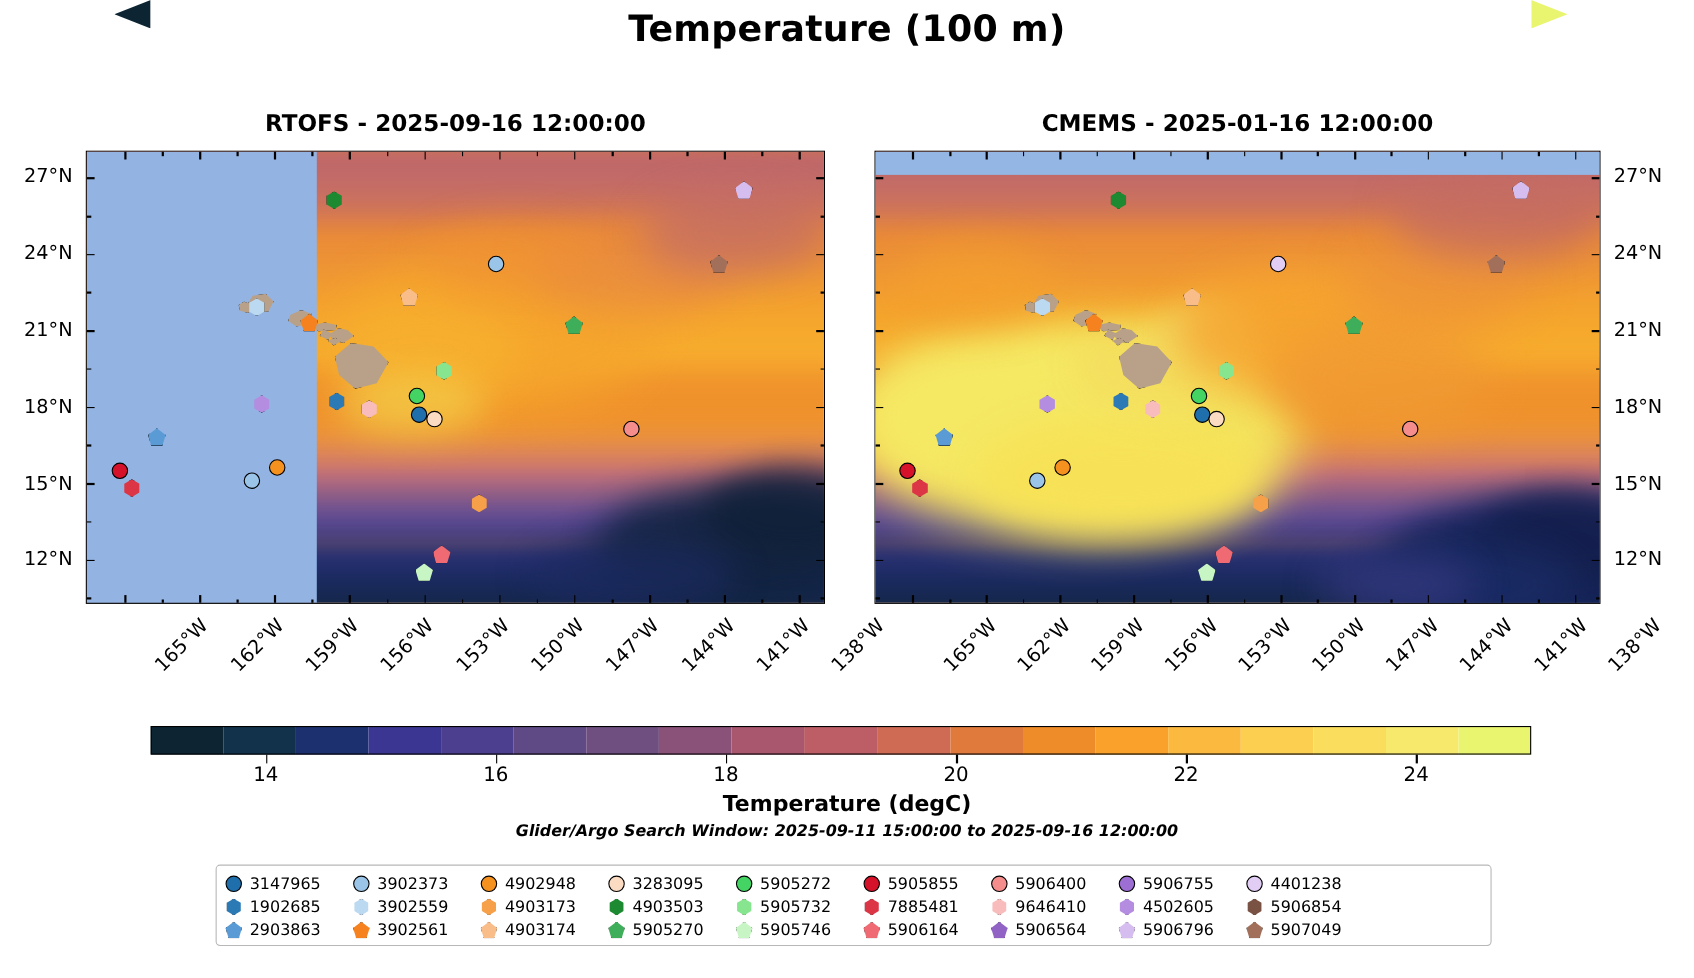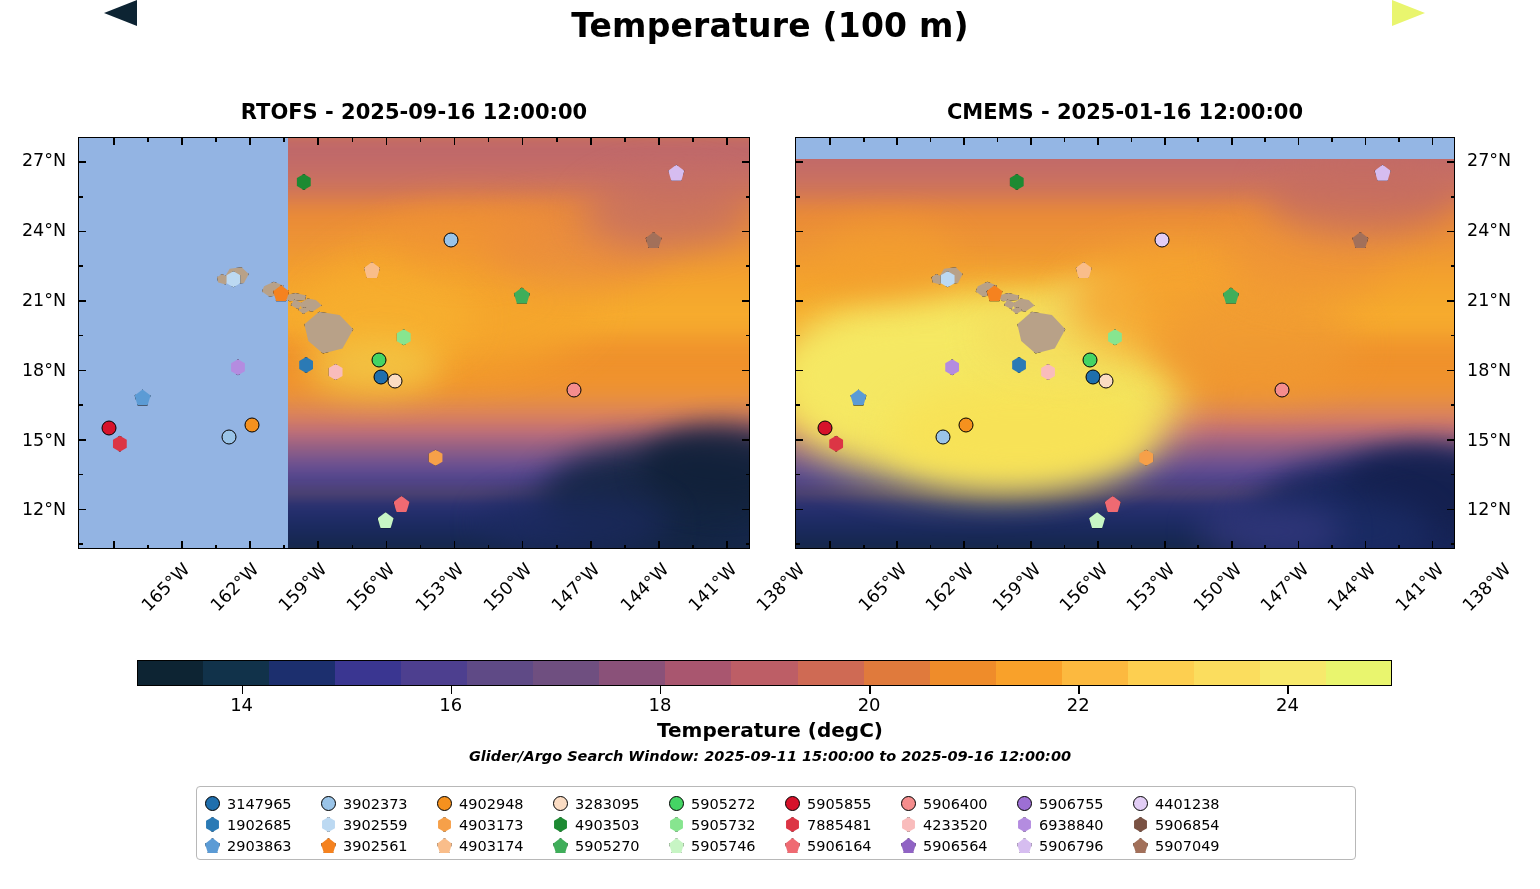--- a/index.html
+++ b/index.html
@@ -548,25 +548,25 @@
       <div class="lgi">
         <span class="lgsw hex" style="background: rgb(135, 229, 143); box-shadow: rgb(0, 0, 0) 0px 0px 0px 1.2px;"></span>
         <span class="lgtx">5905732</span>
       </div>
       <div class="lgi">
         <span class="lgsw hex" style="background: rgb(220, 53, 69); box-shadow: rgb(0, 0, 0) 0px 0px 0px 1.2px;"></span>
         <span class="lgtx">7885481</span>
       </div>
       <div class="lgi">
         <span class="lgsw hex" style="background: rgb(249, 188, 188); box-shadow: rgb(0, 0, 0) 0px 0px 0px 1.2px;"></span>
-        <span class="lgtx">4233520</span>
+        <span class="lgtx">9646410</span>
       </div>
       <div class="lgi">
         <span class="lgsw hex" style="background: rgb(180, 140, 224); box-shadow: rgb(0, 0, 0) 0px 0px 0px 1.2px;"></span>
-        <span class="lgtx">6938840</span>
+        <span class="lgtx">4502605</span>
       </div>
       <div class="lgi">
         <span class="lgsw hex" style="background: rgb(122, 82, 67); box-shadow: rgb(0, 0, 0) 0px 0px 0px 1.2px;"></span>
         <span class="lgtx">5906854</span>
       </div>
       <div></div>
       <div class="lgi">
         <span class="lgsw pent" style="background: rgb(91, 155, 213); box-shadow: rgb(0, 0, 0) 0px 0px 0px 1.2px;"></span>
         <span class="lgtx">2903863</span>
       </div>

